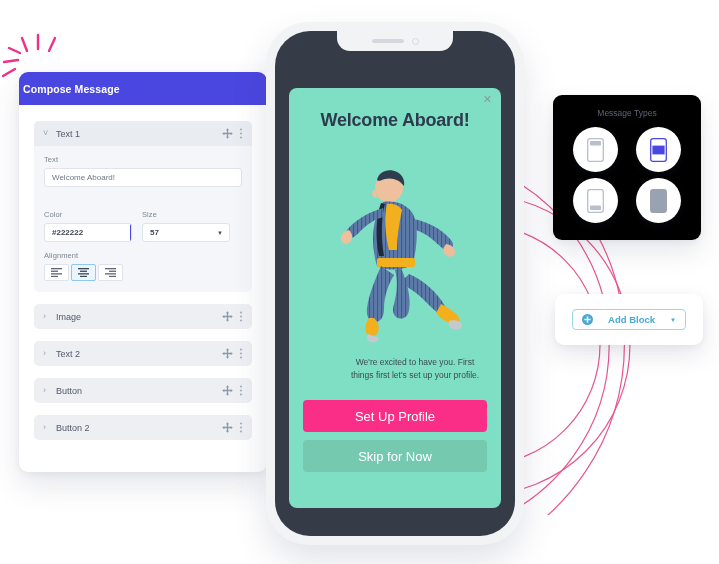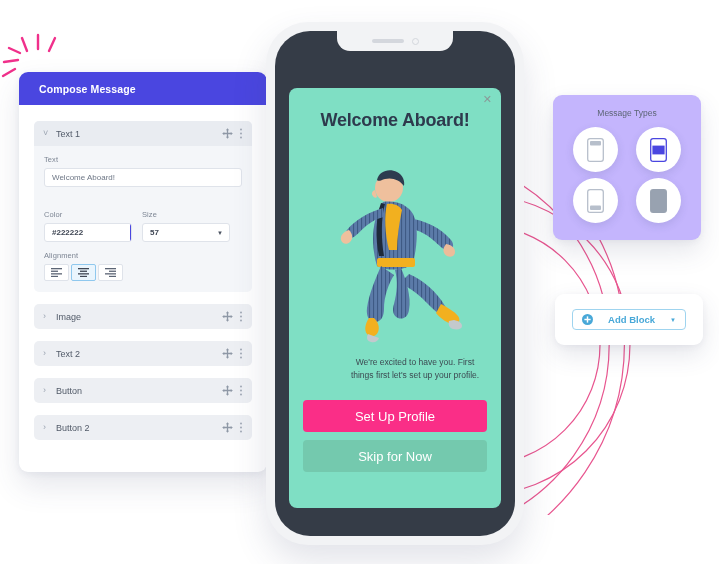--- a/index.html
+++ b/index.html
@@ -23,21 +23,21 @@
     width: 248px; height: 400px;
     background: #ffffff;
     border-radius: 9px;
     box-shadow: 0 14px 30px rgba(60,70,110,0.13), 0 2px 7px rgba(60,70,110,0.07);
     overflow: hidden;
   }
   .compose-header {
     height: 33px;
     background: #4a46e0;
     display: flex; align-items: center;
-    padding-left: 20px;
+    padding-left: 4px;
   }
   .compose-header-title {
     color: #ffffff; font-size: 10.5px; font-weight: bold;
     letter-spacing: 0.1px;
   }
   .compose-body { padding: 16px 15px 0 15px; }
 
   
   .block-open {
     background: #f4f6f9;
@@ -153,21 +153,21 @@
     display: flex; align-items: center; justify-content: center;
     font-size: 13px; color: #ffffff;
   }
   .btn-primary { top: 312px; background: #fa2e87; }
   .btn-secondary { top: 352px; background: #74c9ae; }
 
   
   .mtypes {
     position: absolute; left: 553px; top: 95px;
     width: 148px; height: 145px;
-    background: #c4b5fd; border-radius: 9px;
+    background: #000000; border-radius: 9px;
     box-shadow: 0 12px 26px rgba(60,70,110,0.13), 0 2px 6px rgba(60,70,110,0.06);
     padding-top: 13px;
   }
   .mtypes-title {
     text-align: center; font-size: 8.5px; color: #5c6575; margin-bottom: 9px;
   }
   .mtypes-grid {
     display: grid; grid-template-columns: 1fr 1fr; gap: 6px;
     padding: 0 14px;
   }

